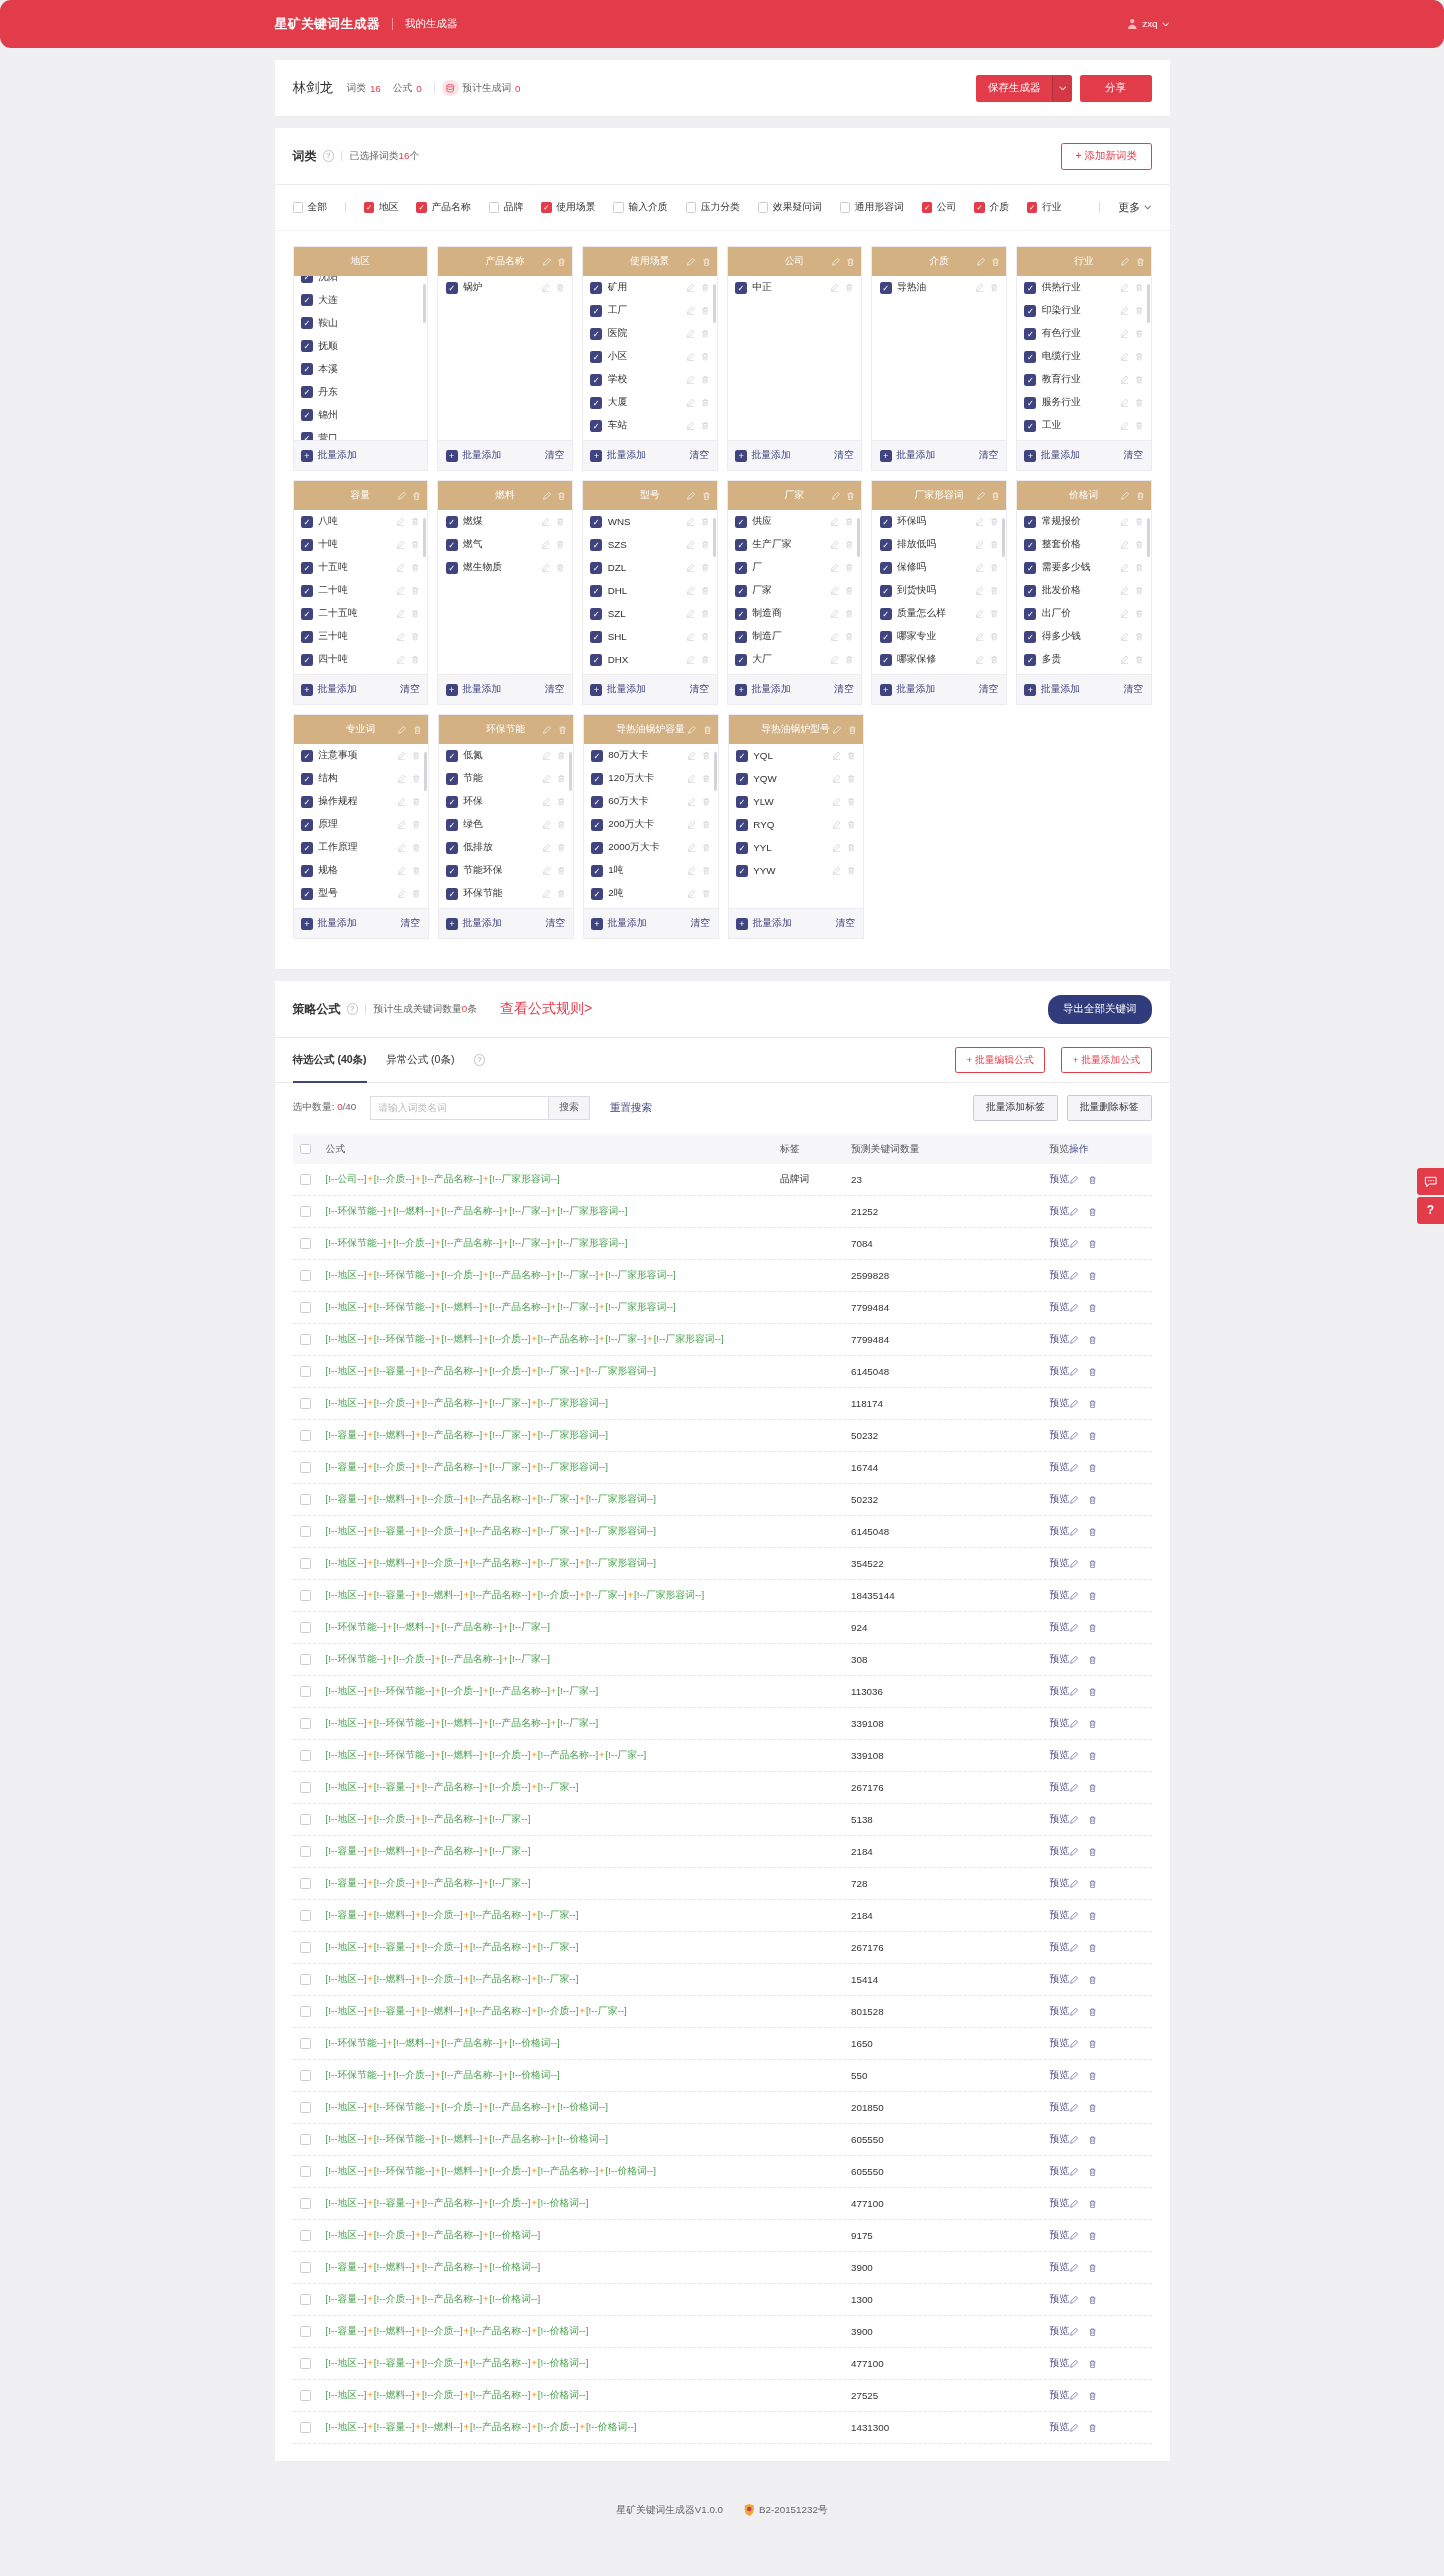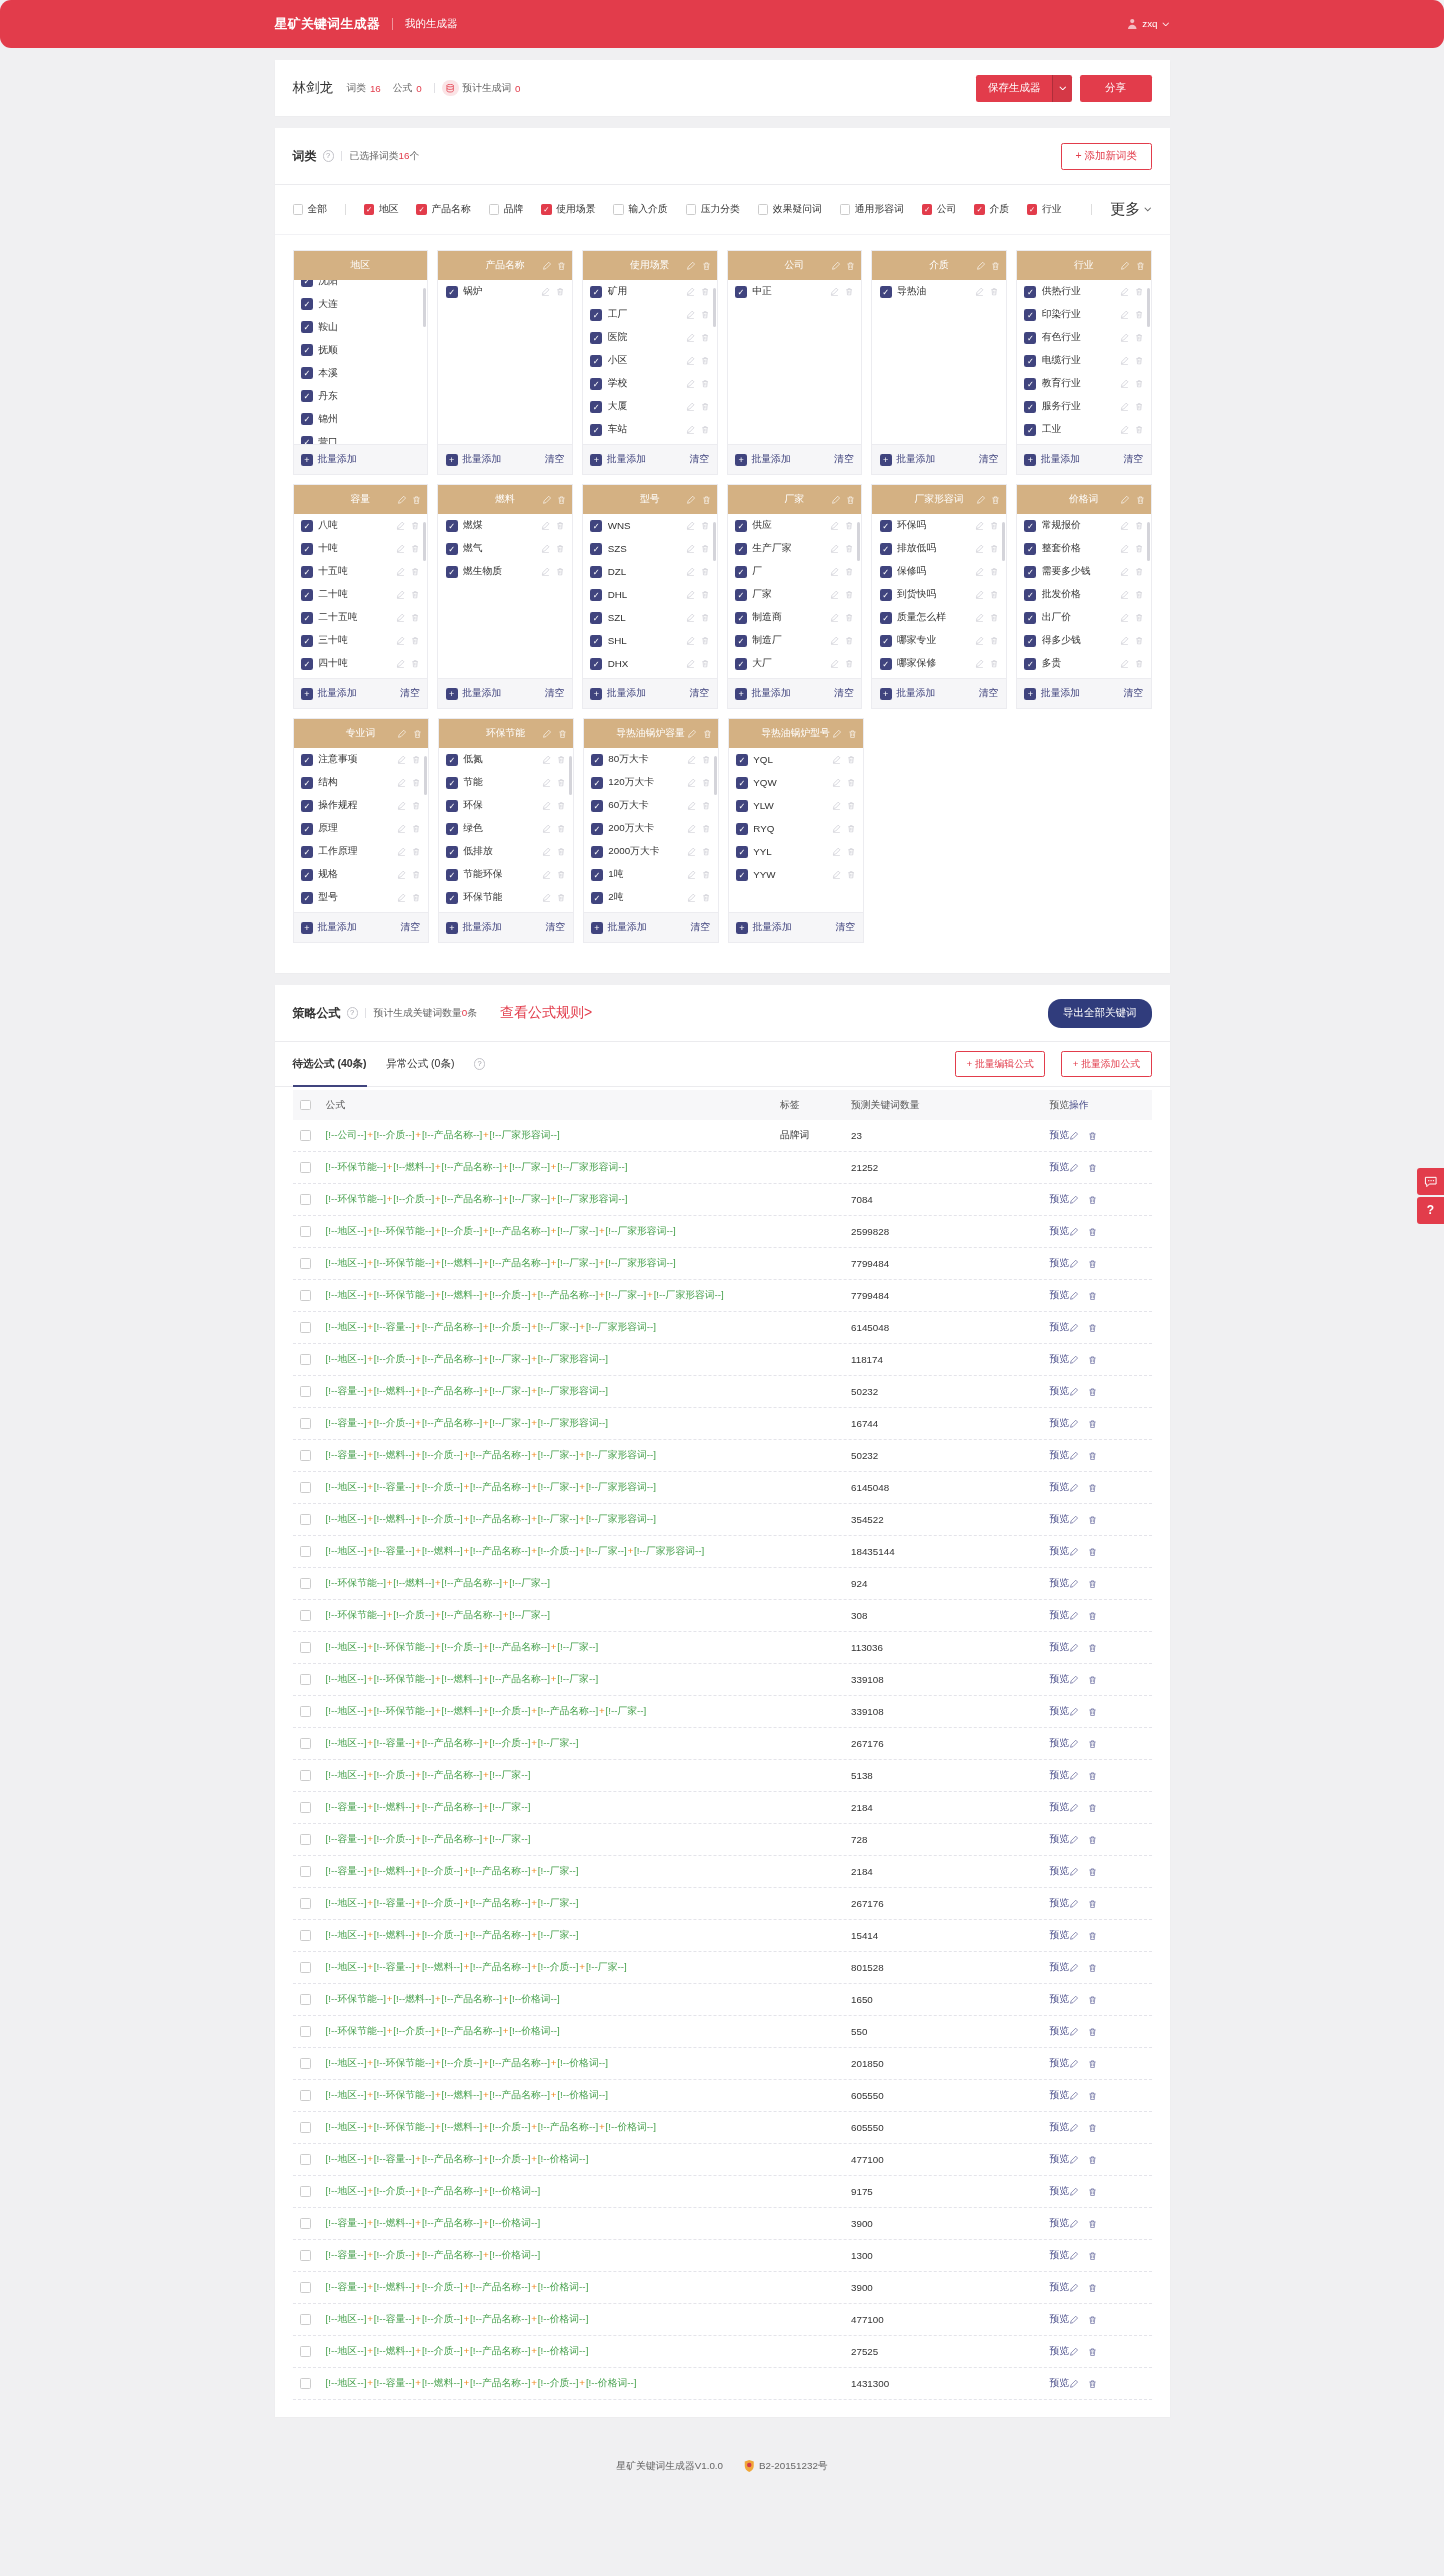--- a/index.html
+++ b/index.html
@@ -55,21 +55,21 @@
 
   
   .filter-row{display:flex; align-items:center; padding:15px 18px; border-bottom:0.8px solid #f2f2f5;}
   #filters{display:flex; align-items:center; flex:1;}
   .filter-item{display:flex; align-items:center; gap:4.5px; margin-right:18px; font-size:9.8px; cursor:pointer;}
   .cb14{width:10.5px; height:10.5px; border:0.8px solid #ccc; border-radius:1.5px; background:#fff;
         display:inline-flex; align-items:center; justify-content:center; font-size:7.5px; color:#fff;}
   .cb14.checked{background:var(--red); border-color:var(--red);}
   .cb14.checked::after{content:"✓";}
   .vsep{width:0.8px; height:10.5px; background:#ddd; margin-right:18px;}
-  .more-btn{display:flex; align-items:center; gap:3.8px; font-size:15px; color:#333; background:none; border:none; cursor:pointer;}
+  .more-btn{display:flex; align-items:center; gap:3.8px; font-size:11px; color:#333; background:none; border:none; cursor:pointer;}
 
   
   .cards{padding:15px 18px 21px;}
   .card-row{display:flex; gap:9px; margin-bottom:9px;}
   .card{width:136px; background:#fff; border:0.8px solid #ececf0; display:flex; flex-direction:column;}
   .card-head{height:29px; background:var(--tan); color:#fff; position:relative;
              display:flex; align-items:center; justify-content:center; font-size:9.8px;}
   .head-actions{position:absolute; right:6px; top:0; height:100%; display:flex; align-items:center; gap:5.3px; color:#fff;}
   .icon-btn{cursor:pointer; display:inline-flex; align-items:center;}
   .card-list{height:164px; overflow:hidden; position:relative; padding:0 7.5px;}
@@ -2194,20 +2194,34 @@
     <div class="tabs-row">
       <span class="tab active">待选公式 (40条)</span>
       <span class="tab">异常公式 (0条)</span>
       <span class="q-icon">?</span>
       <span class="tab-actions">
         <button class="btn-outline-red sm">+ 批量编辑公式</button>
         <button class="btn-outline-red sm">+ 批量添加公式</button>
       </span>
     </div>
 
+    <div class="search-row">
+      <span class="sel-count">
+        <span>选中数量:</span> <b>0</b><span>/40</span>
+      </span>
+      <span class="search-box">
+        <input class="search-input" placeholder="请输入词类名词" style="">
+        <button class="btn-search">搜索</button>
+      </span>
+      <a class="reset-link">重置搜索</a>
+      <span class="tag-btns">
+        <button class="btn-gray">批量添加标签</button>
+        <button class="btn-gray">批量删除标签</button>
+      </span>
+    </div>
 
     <div class="ftable">
       <div class="thead">
         <span class="col-cb">
             <span class="cb14"></span>
           </span>
         <span class="col-formula">公式</span>
         <span class="col-tag">标签</span>
         <span class="col-count">预测关键词数量</span>
         <span class="col-preview">预览</span>

